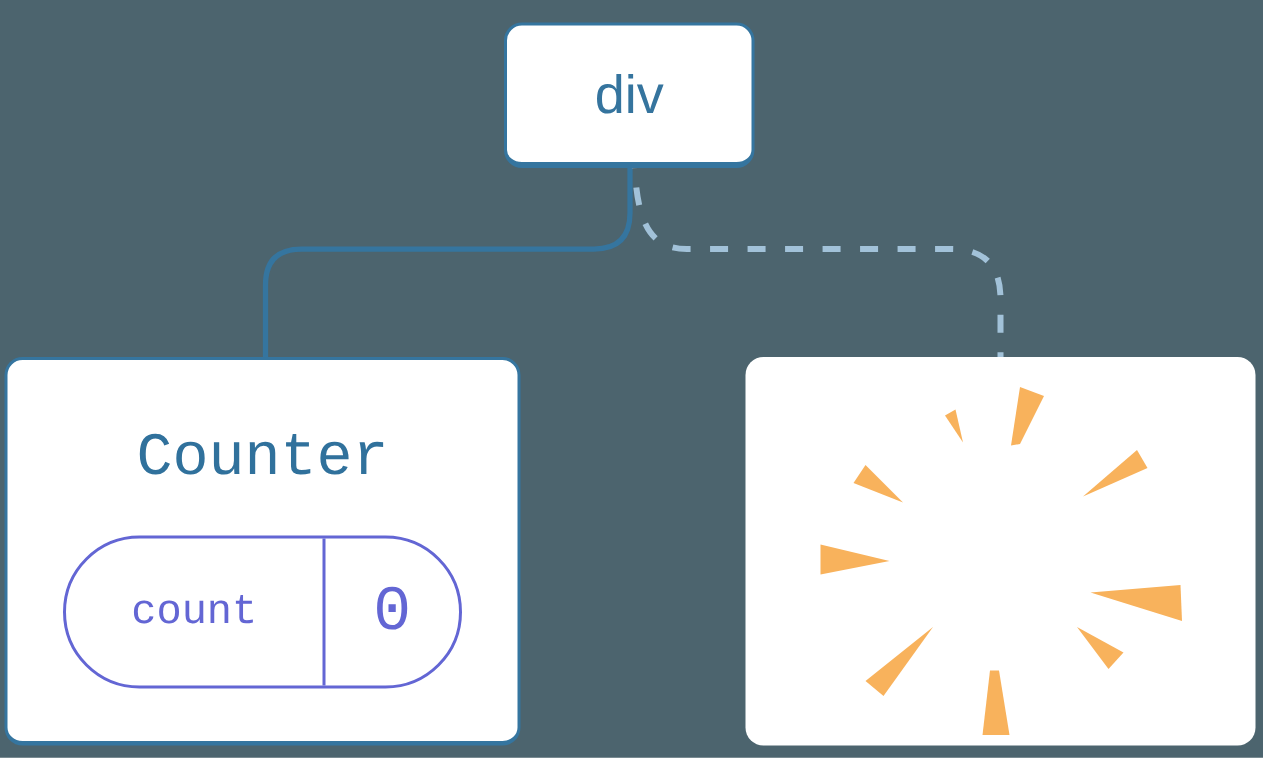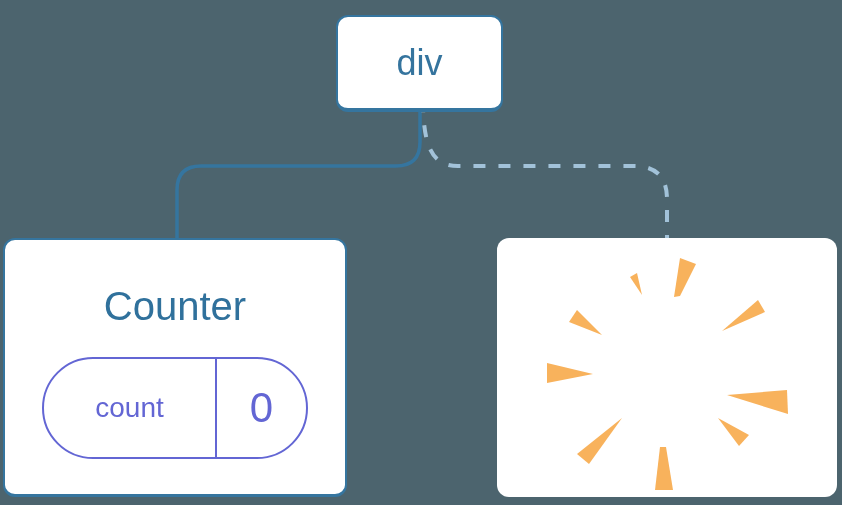--- a/index.html
+++ b/index.html
@@ -34,20 +34,21 @@
     font-size: 36px;
     font-weight: 500;
     color: #35749E;
     margin-top: 12px;
   }
   .card-counter {
     left: 3px; top: 238px;
     width: 344px; height: 259px;
     border: 2px solid #35759F;
     border-bottom-width: 3.5px;
+    font-family: Liberation Mono, monospace;
   }
   .counter-title {
     position: absolute;
     top: 44px; left: 0;
     width: 100%;
     text-align: center;
     font-size: 40px;
     font-weight: 500;
     color: #30719C;
   }

